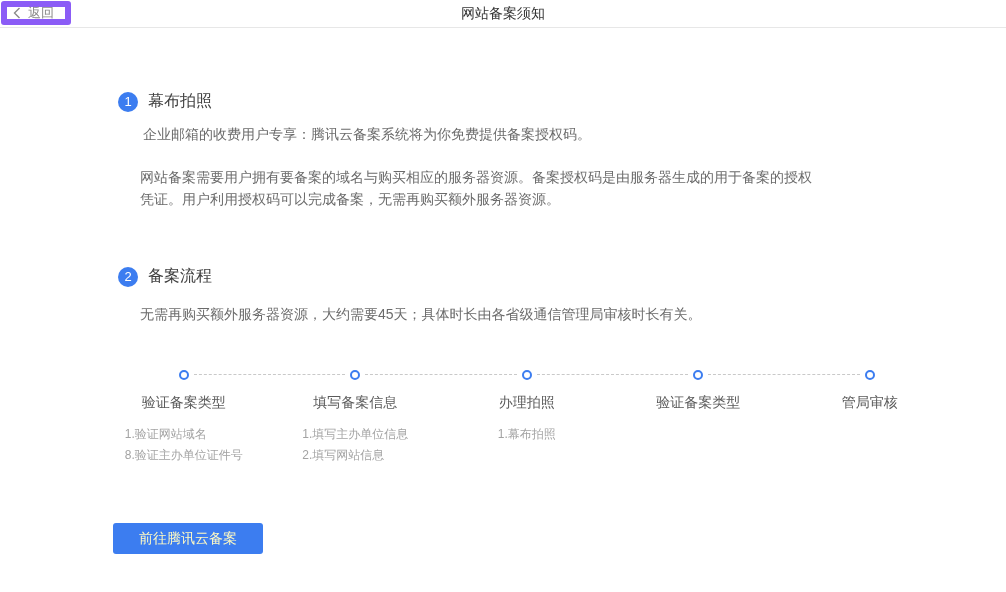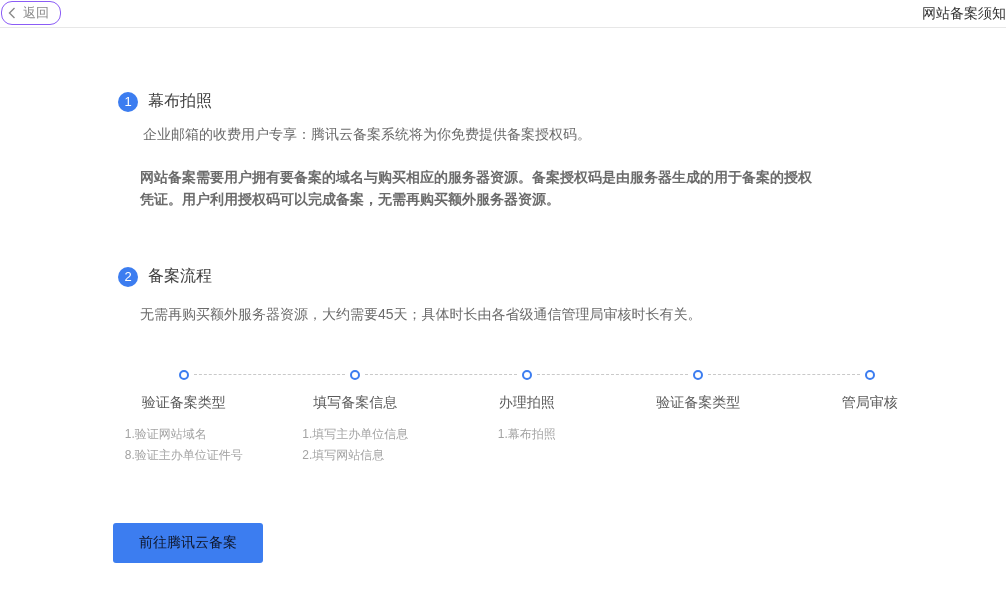--- a/index.html
+++ b/index.html
@@ -16,30 +16,30 @@
     border-bottom: 1px solid #e7e7e7;
     background: #fff;
   }
   .back-btn {
     position: absolute;
     left: 1px; top: 1px;
     height: 24px;
     display: flex; align-items: center;
     gap: 7px;
     padding: 0 11px 0 6px;
-    border: 1px solid #8b5cf6;
-    border-radius: 11px;
+    border: 6px solid #8b5cf6;
+    border-radius: 3px;
     background: #fff;
     color: #888;
     font-size: 13px;
     cursor: pointer;
   }
   .back-btn svg { display: block; }
   .topbar-title {
-    text-align: right;
+    text-align: center;
     line-height: 27px;
     font-size: 14px;
     color: #333;
   }
   
   .main { padding: 63px 0 0 118px; }
   .section-head { display: flex; align-items: center; gap: 10px; }
   .num-badge {
     width: 20px; height: 20px;
     border-radius: 50%;
@@ -52,21 +52,21 @@
   }
   .section-title { font-size: 16px; color: #404040; }
   .para {
     margin-left: 22px;
     font-size: 14px;
     color: #6b6b6b;
     line-height: 22px;
     max-width: 676px;
   }
   .para.first { margin-top: 11px; margin-left: 25px; }
-  .para.second { margin-top: 21px; font-weight: bold; }
+  .para.second { margin-top: 21px; }
   .section-2 { margin-top: 56px; }
   .section-2 .para.first { margin-top: 16px; margin-left: 22px; }
   
   .stepper {
     margin: 45px 0 0 -20px;
     display: flex;
     width: 858px;
   }
   .step {
     position: relative;
@@ -100,26 +100,26 @@
     text-align: left;
     font-size: 12px;
     line-height: 21px;
     color: #a3a3a3;
   }
   .step-sub div { white-space: nowrap; }
   
   .cta-btn {
     display: inline-block;
     margin: 57px 0 0 -5px;
-    height: 40px;
+    height: 31px;
     padding: 0 26px;
     background: #3c7df0;
     border: none;
     border-radius: 3px;
-    color: #0f172a;
+    color: #fef9c3;
     font-size: 14px;
     font-family: inherit;
     cursor: pointer;
   }
 </style>
 </head>
 <body>
 
 <div class="topbar">
   <div class="back-btn">

